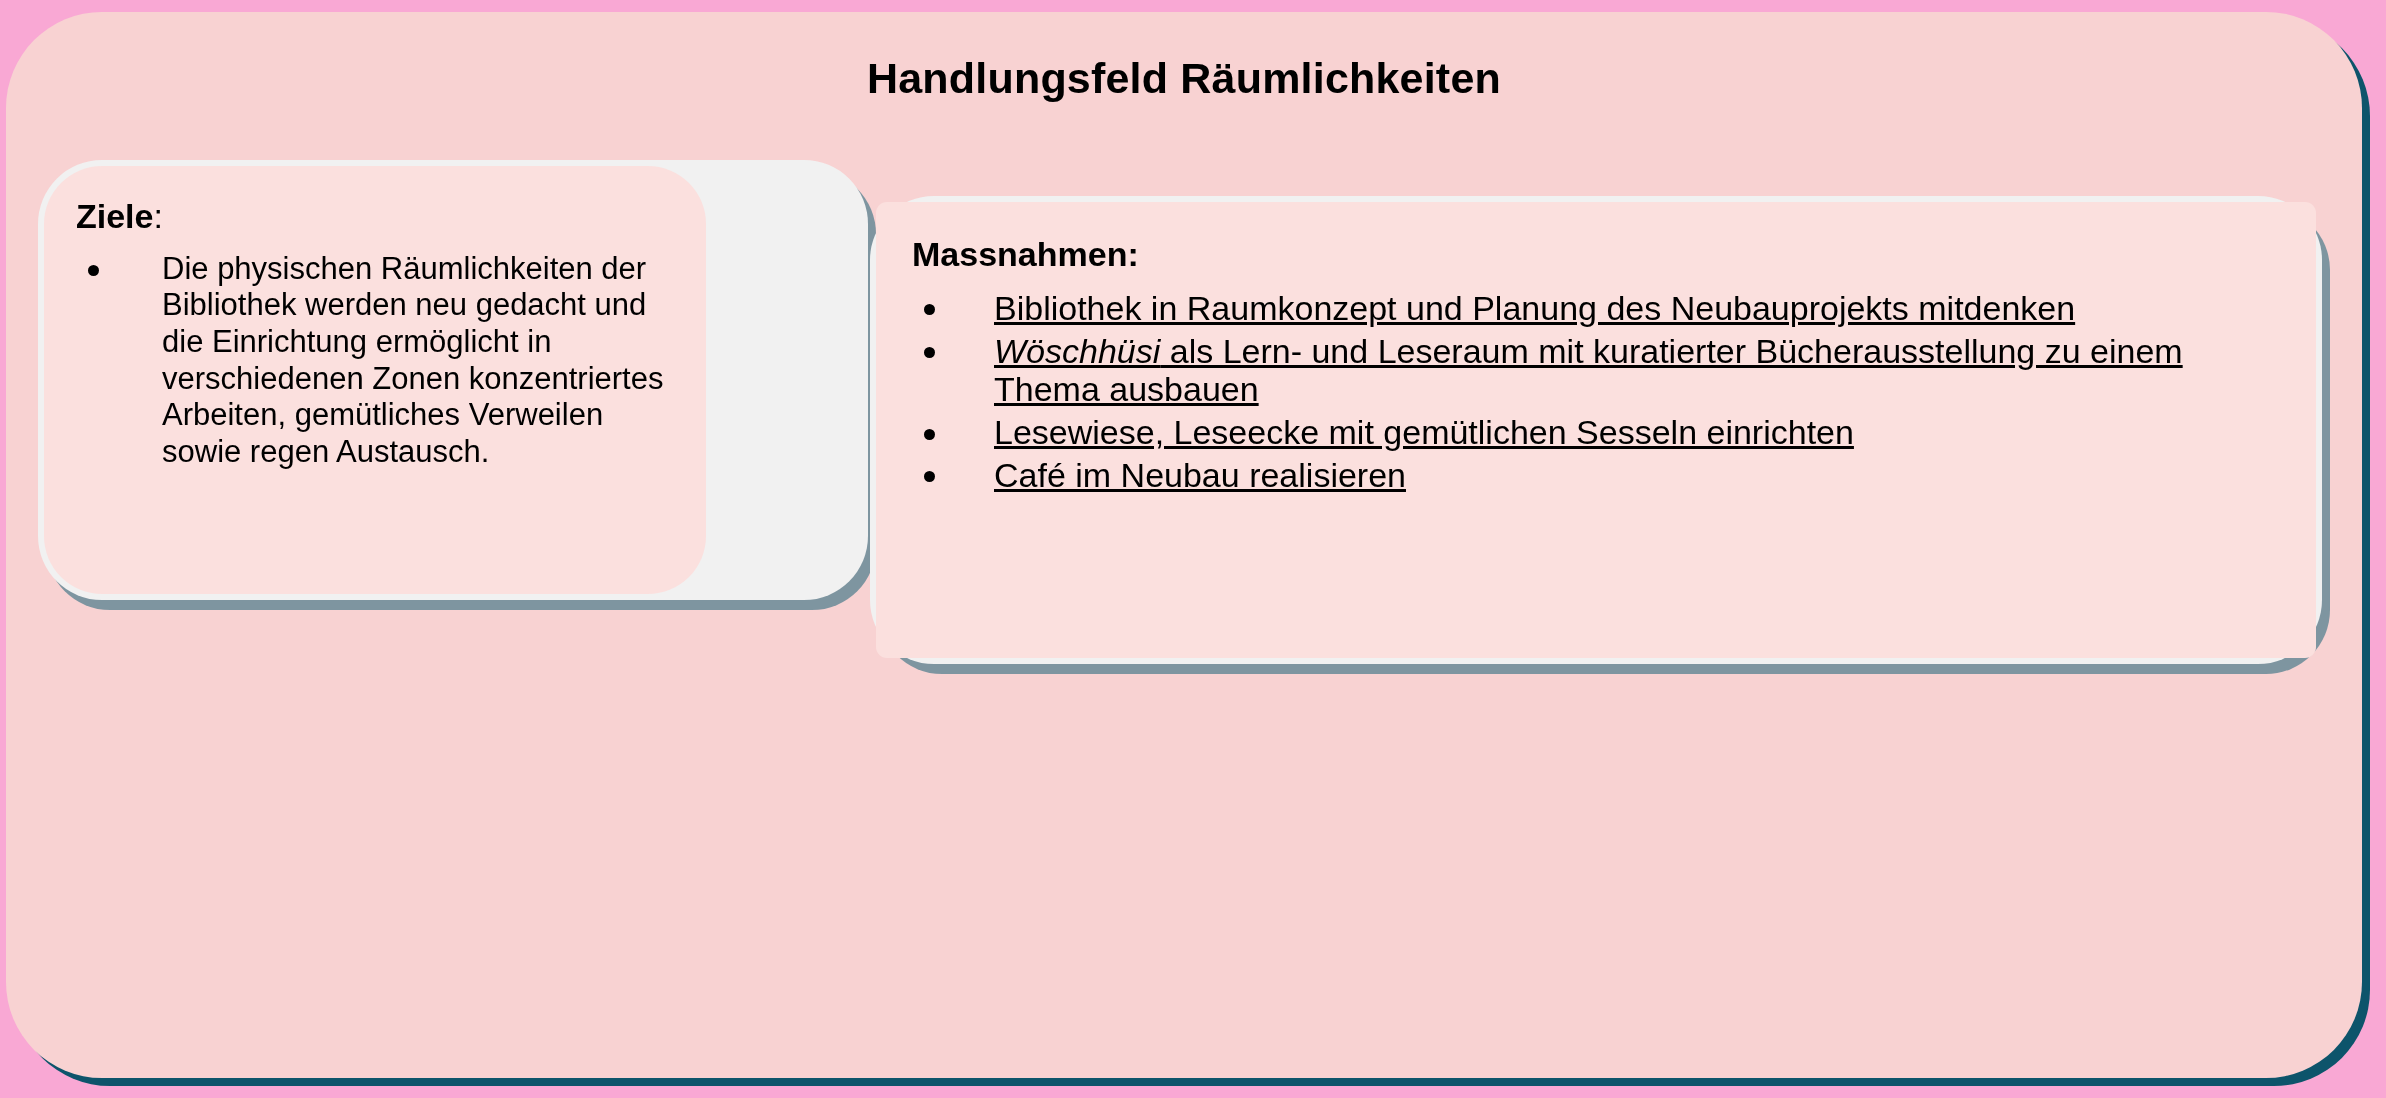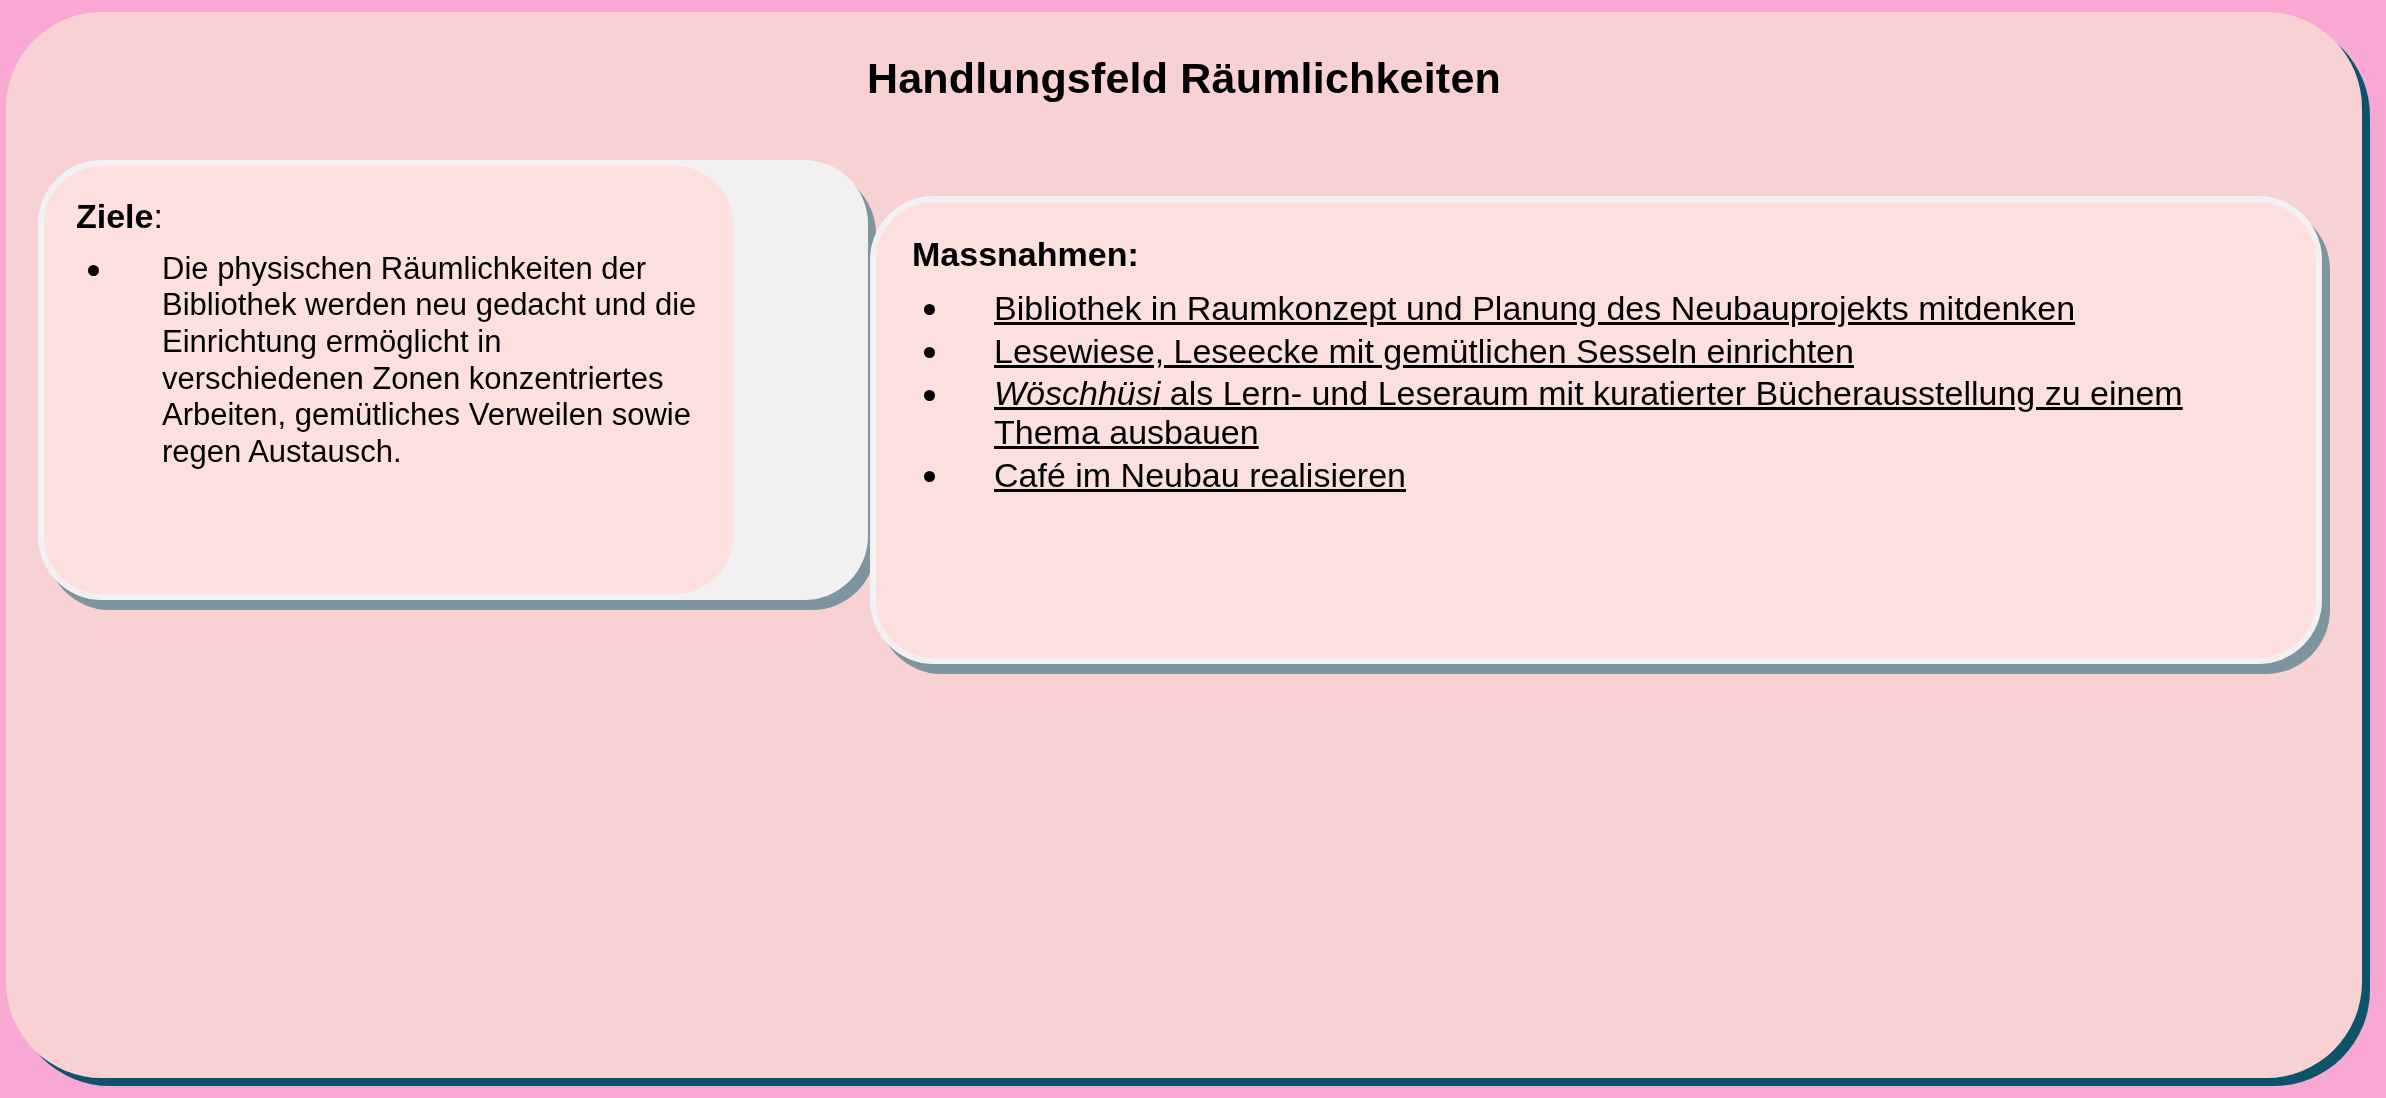--- a/index.html
+++ b/index.html
@@ -63,26 +63,26 @@
   .inner-card {
     position: absolute;
     border-radius: 58px;
     background: #fbe0de;
     overflow: hidden;
   }
 
   
   #left-shadow  { left: 46px;  top: 170px; width: 830px; height: 440px; }
   #left-outline { left: 38px;  top: 160px; width: 830px; height: 440px; }
-  #left-card    { left: 44px;  top: 166px; width: 662px; height: 428px; padding-left: 27px; }
+  #left-card    { left: 44px;  top: 166px; width: 662px; height: 428px; }
 
   
   #right-shadow { left: 878px; top: 206px; width: 1452px; height: 468px; }
   #right-outline{ left: 870px; top: 196px; width: 1452px; height: 468px; }
-  #right-card   { left: 876px; top: 202px; width: 1440px; height: 456px; }
+  #right-card   { left: 876px; top: 202px; width: 1440px; height: 456px; border-radius: 11px; }
 
   .card-body {
     position: absolute;
     left: 0; top: 0;
     width: 100%;
     height: 100%;
     box-sizing: border-box;
   }
   #left-card .card-body  { padding: 30px 24px 0 32px; }
   #right-card .card-body { padding: 32px 30px 0 36px; }
@@ -150,20 +150,20 @@
     </div>
   </div>
 
   <div id="right-shadow" class="inner-shadow"></div>
   <div id="right-outline" class="inner-outline"></div>
   <div id="right-card" class="inner-card">
     <div class="card-body">
       <p class="card-heading">Massnahmen:</p>
       <ul class="bullets">
         <li><span class="dot"></span><span class="it"></span><span>Bibliothek in Raumkonzept und Planung des Neubauprojekts mitdenken</span></li>
+        <li><span class="dot"></span><span class="it">Wöschhüsi</span><span> als Lern- und Leseraum mit kuratierter Bücherausstellung zu einem Thema ausbauen</span></li>
         <li><span class="dot"></span><span class="it"></span><span>Lesewiese, Leseecke mit gemütlichen Sesseln einrichten</span></li>
-        <li><span class="dot"></span><span class="it">Wöschhüsi</span><span> als Lern- und Leseraum mit kuratierter Bücherausstellung zu einem Thema ausbauen</span></li>
         <li><span class="dot"></span><span class="it"></span><span>Café im Neubau realisieren</span></li>
       </ul>
     </div>
   </div>
 
 </div>
 
 </body></html>

